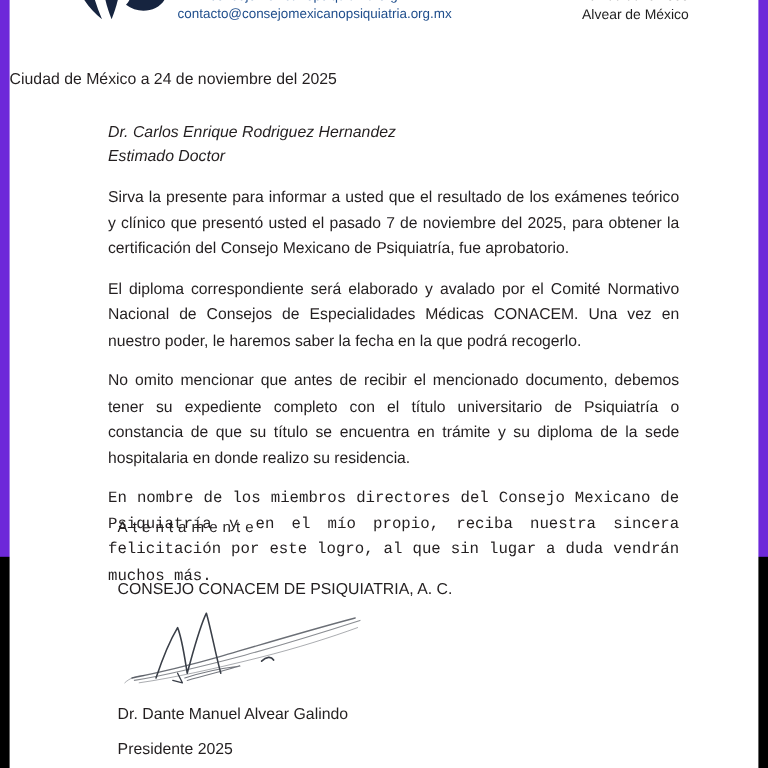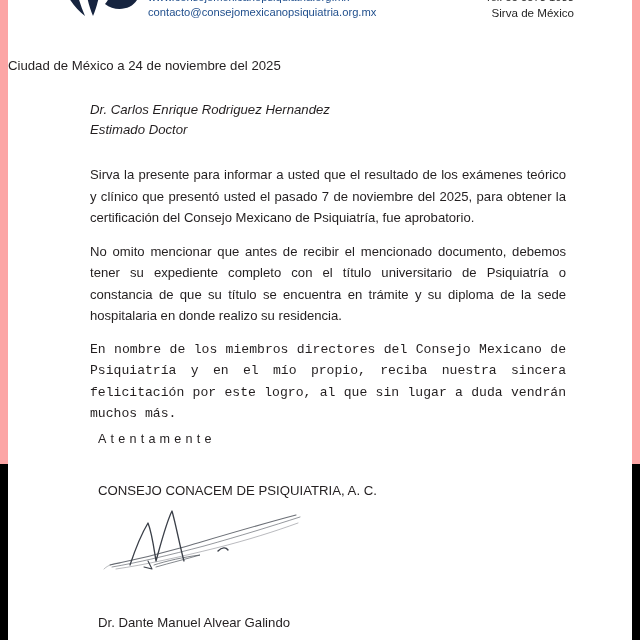--- a/index.html
+++ b/index.html
@@ -12,21 +12,21 @@
     height: 640px;
     overflow: hidden;
     font-family: "Liberation Sans", sans-serif;
   }
 
   
   .viewport {
     position: relative;
     width: 640px;
     height: 464px;
-    background: #fca5a5;
+    background: #6d28d9;
     box-sizing: border-box;
   }
   .page {
     position: absolute;
     left: 8px;
     top: 0;
     width: 624px;
     height: 640px;
     background: #ffffff;
     overflow: hidden;
@@ -100,21 +100,21 @@
     position: absolute;
     left: 82px;
     top: 152px;
     width: 476px;
   }
   .para {
     text-align: justify;
     text-justify: inter-word;
     font-size: 13.1px;
     line-height: 21.5px;
-    margin: 12px 0 12px 0;
+    margin: 1px 0 12px 0;
   }
   .para:last-child { margin-bottom: 0; font-family: Liberation Mono, monospace; }
 
   .closing {
     position: absolute;
     left: 90px;
     top: 432px;
     font-size: 12.6px;
     letter-spacing: 4.2px;
   }
@@ -135,21 +135,21 @@
     pointer-events: none;
   }
 
   .signer {
     position: absolute;
     left: 90px;
     top: 580px;
     font-size: 13.2px;
     line-height: 29px;
   }
-  .signer .line { display: block; margin-top: 28px; }
+  .signer .line { display: block; }
 </style>
 </head>
 <body>
 
 <div class="viewport">
   <div class="page">
 
     <div class="letterhead">
 
       <div class="logo">
@@ -161,36 +161,37 @@
         </svg>
       </div>
 
       <div class="contact-block">
         <span class="line">www.consejomexicanopsiquiatria.org.mx</span>
         <span class="line">contacto@consejomexicanopsiquiatria.org.mx</span>
       </div>
 
       <div class="right-block">
         <span class="line">Tel: 55 5573 1038</span>
-        <span class="line city">Sirva de México</span>
+        <span class="line city">Alvear de México</span>
       </div>
 
     </div>
 
     <div class="doc-body">
 
       <div class="date-line">Ciudad de México a 24 de noviembre del 2025</div>
 
       <div class="recipient">
         <span class="line">Dr. Carlos Enrique Rodriguez Hernandez</span>
         <span class="line">Estimado Doctor</span>
       </div>
 
       <div class="paragraphs">
         <p class="para">Sirva la presente para informar a usted que el resultado de los exámenes teórico y clínico que presentó usted el pasado 7 de noviembre del 2025, para obtener la certificación del Consejo Mexicano de Psiquiatría, fue aprobatorio.</p>
+        <p class="para">El diploma correspondiente será elaborado y avalado por el Comité Normativo Nacional de Consejos de Especialidades Médicas CONACEM. Una vez en nuestro poder, le haremos saber la fecha en la que podrá recogerlo.</p>
         <p class="para">No omito mencionar que antes de recibir el mencionado documento, debemos tener su expediente completo con el título universitario de Psiquiatría o constancia de que su título se encuentra en trámite y su diploma de la sede hospitalaria en donde realizo su residencia.</p>
         <p class="para">En nombre de los miembros directores del Consejo Mexicano de Psiquiatría y en el mío propio, reciba nuestra sincera felicitación por este logro, al que sin lugar a duda vendrán muchos más.</p>
       </div>
 
       <div class="closing">Atentamente</div>
 
       <div class="org-name">CONSEJO CONACEM DE PSIQUIATRIA, A. C.</div>
 
       <div class="signature">
         <svg viewBox="0 0 225 72" width="225" height="72" aria-hidden="true">
@@ -203,17 +204,18 @@
             <path d="M54 62 C66 58, 84 54, 100 52 C86 56, 70 60, 56 64" stroke-width="0.9" opacity="0.7"></path>
             <path d="M48 58 L52 66 L44 64" stroke-width="1.1"></path>
             <path d="M118 48 C122 44, 126 44, 128 47" stroke-width="1.4"></path>
             <path d="M4 66 C8 62, 14 60, 20 60" stroke-width="0.7" opacity="0.5"></path>
           </g>
         </svg>
       </div>
 
       <div class="signer">
         <span class="line">Dr. Dante Manuel Alvear Galindo</span>
+        <span class="line">Presidente 2025</span>
       </div>
 
     </div>
   </div>
 </div>
 
 </body></html>

